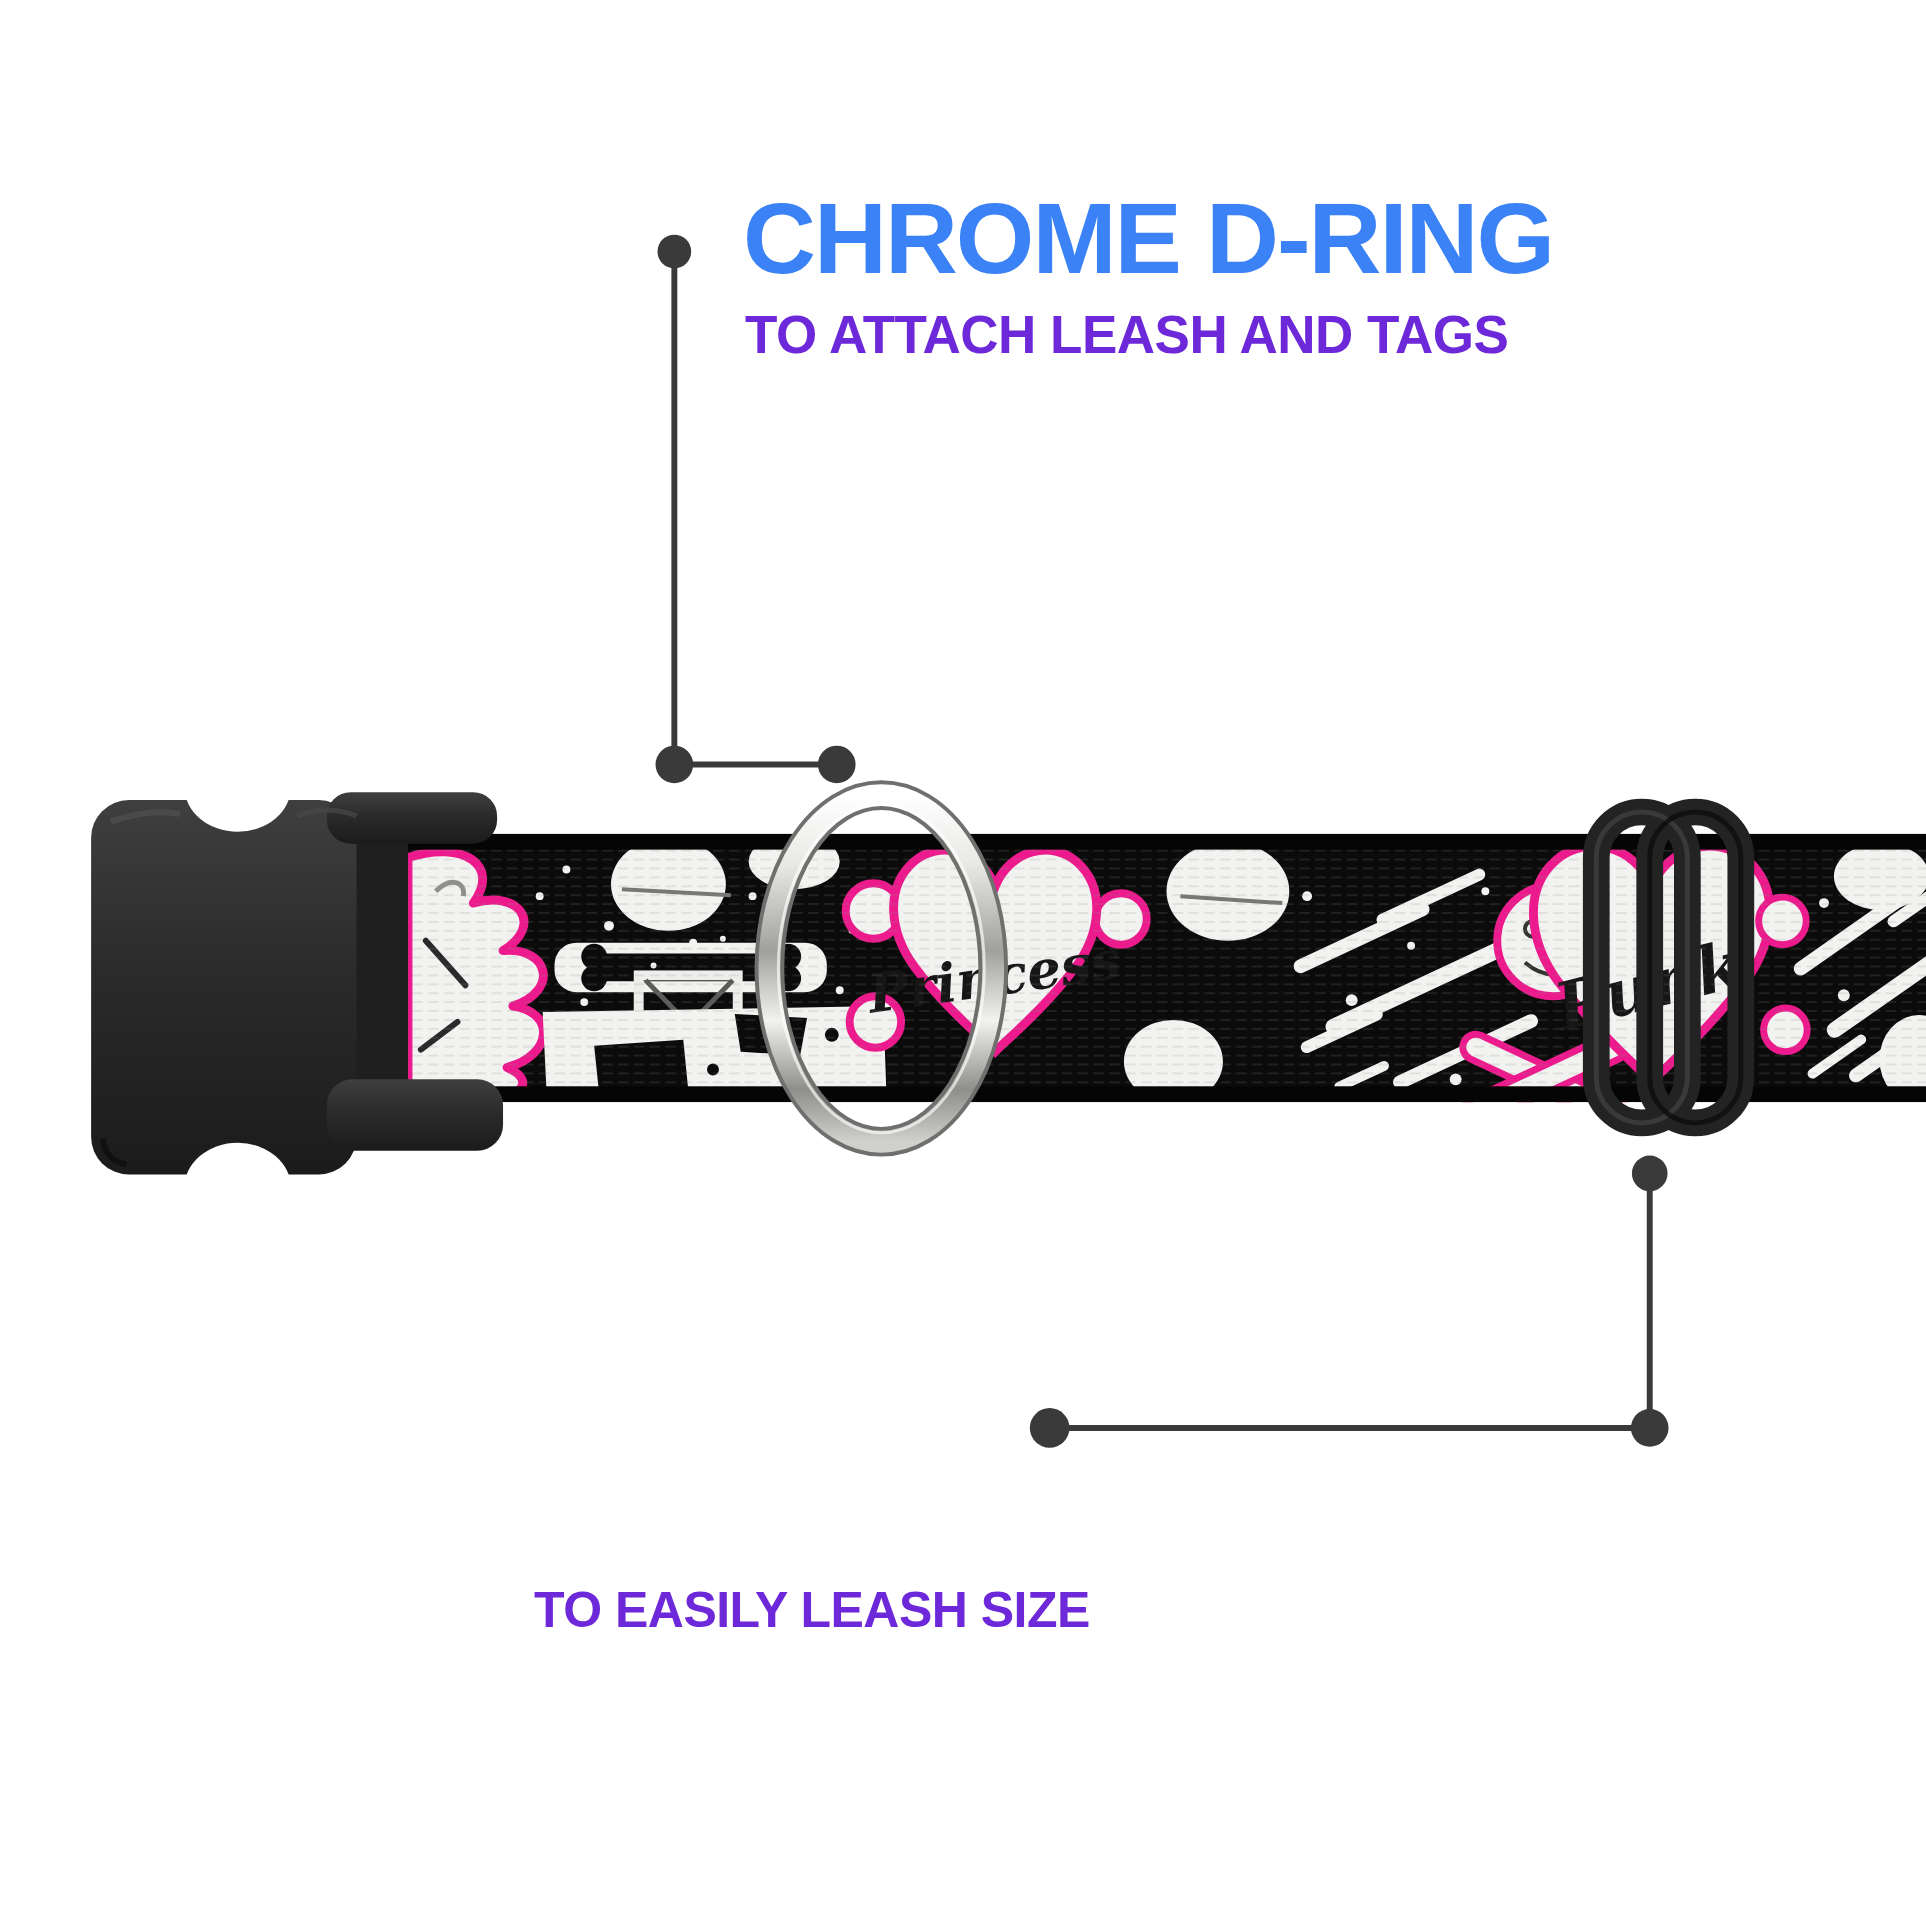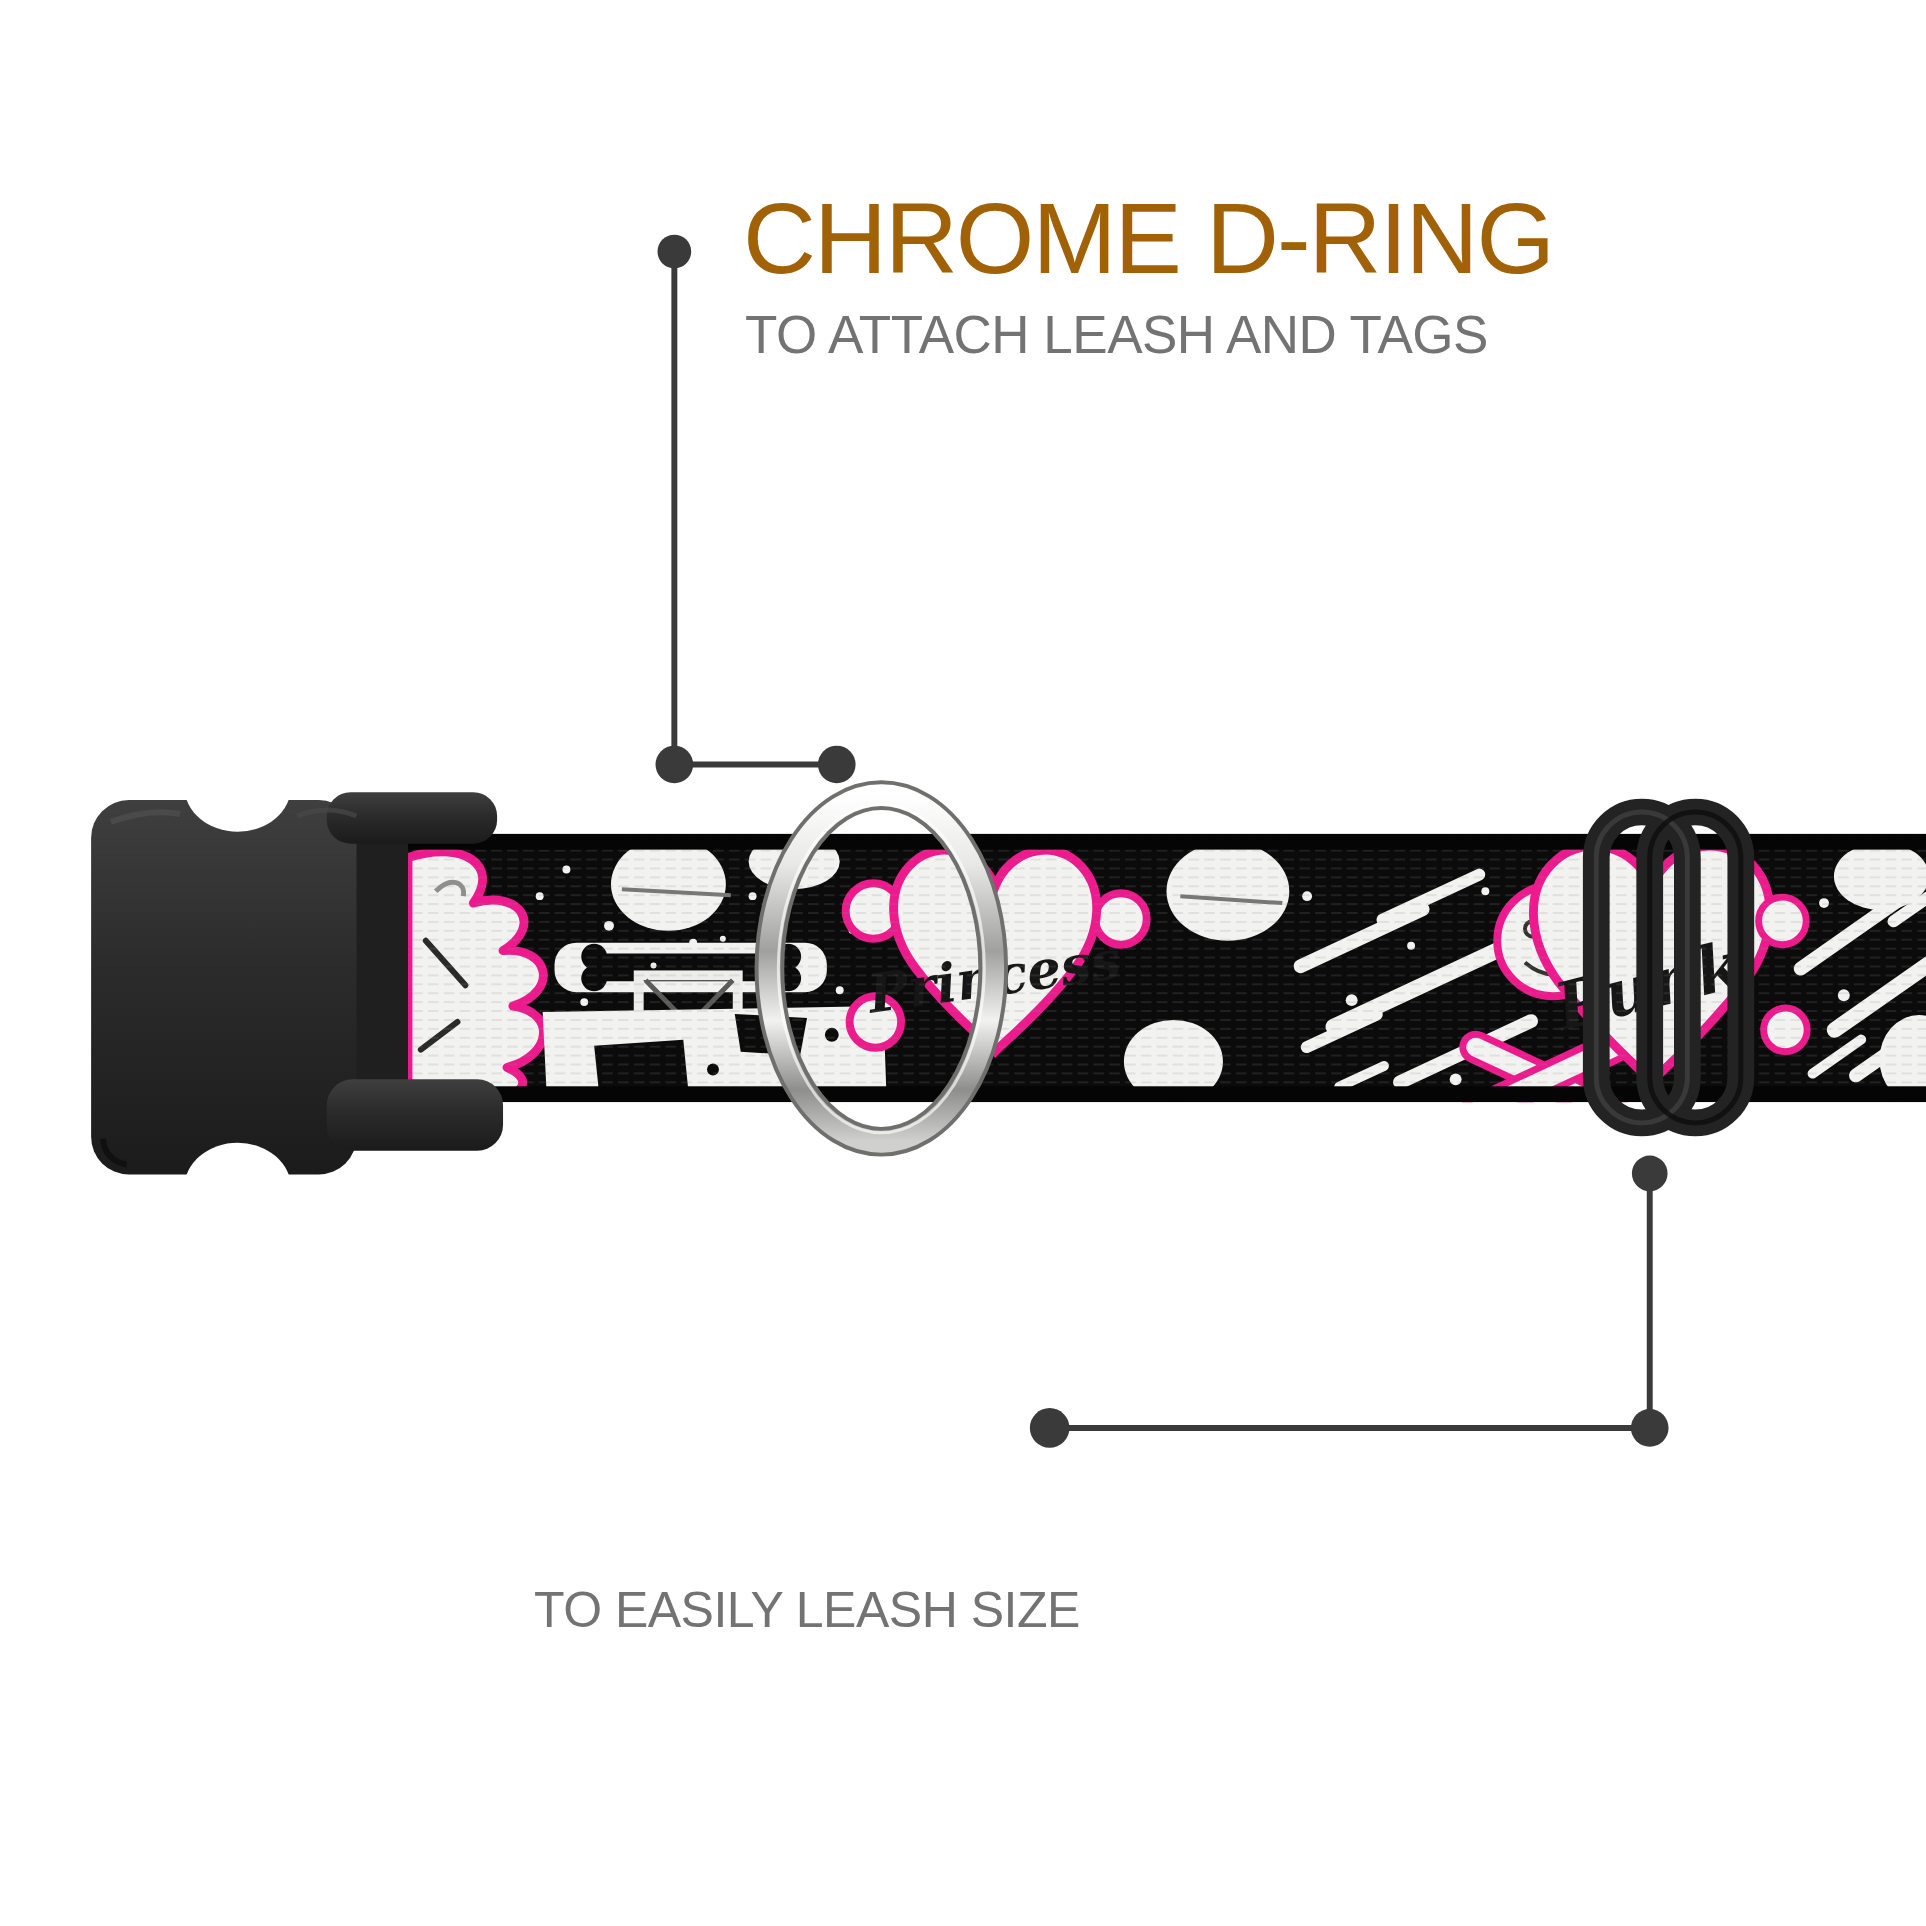--- a/index.html
+++ b/index.html
@@ -6,27 +6,27 @@
   .stage{
     position:relative;
     width:1927px;height:1927px;
     background:#ffffff;
     overflow:hidden;
     font-family:"Liberation Sans", sans-serif;
   }
   .stage svg{position:absolute;left:0;top:0;}
   .callout-text{position:absolute;line-height:1;white-space:nowrap;}
   .callout-title{
-    font-weight:normal;
-    color:#a16207;
+    font-weight:bold;
+    color:#3b82f6;
     letter-spacing:-2px;
   }
   .callout-subtitle{
-    font-weight:normal;
-    color:#737373;
+    font-weight:bold;
+    color:#6d28d9;
     letter-spacing:-0.5px;
   }
   #callout1-title{left:743px;top:188px;font-size:101px;}
   #callout1-sub{left:745px;top:308px;font-size:53px;}
   #callout2-title{left:531px;top:1457px;font-size:99px;}
   #callout2-sub{left:534px;top:1585px;font-size:50px;}
 </style>
 </head>
 <body>
 

